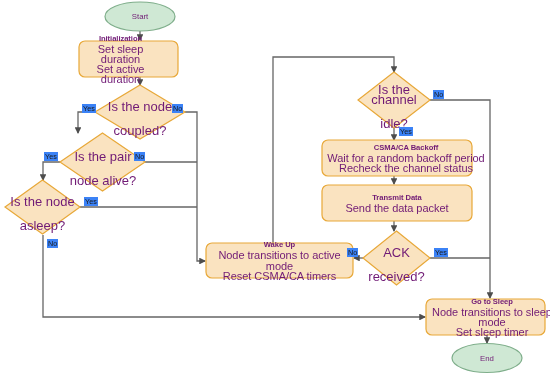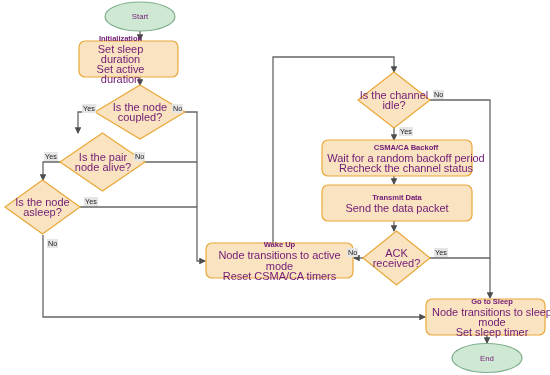--- a/index.html
+++ b/index.html
@@ -37,32 +37,33 @@
     font-size: 7.6px;
     line-height: 10.2px;
     letter-spacing: -0.05px;
   }
   .proc-line {
     font-size: 11px;
     line-height: 10.2px;
     letter-spacing: -0.05px;
   }
   .dec-line {
-    font-size: 11px;
+    font-size: 13px;
     line-height: 10px;
+    margin-top: 14px;
   }
   .term-line {
     font-size: 7.8px;
     line-height: 10px;
   }
   .edge-label {
     position: absolute;
     font-size: 7.2px;
     color: #1a1a1a;
-    background: #e5e5e5;
+    background: #3b82f6;
     padding: 0 1px;
     white-space: nowrap;
     line-height: 9px;
   }
 </style>
 </head>
 <body>
 
 <div id="canvas">
 

